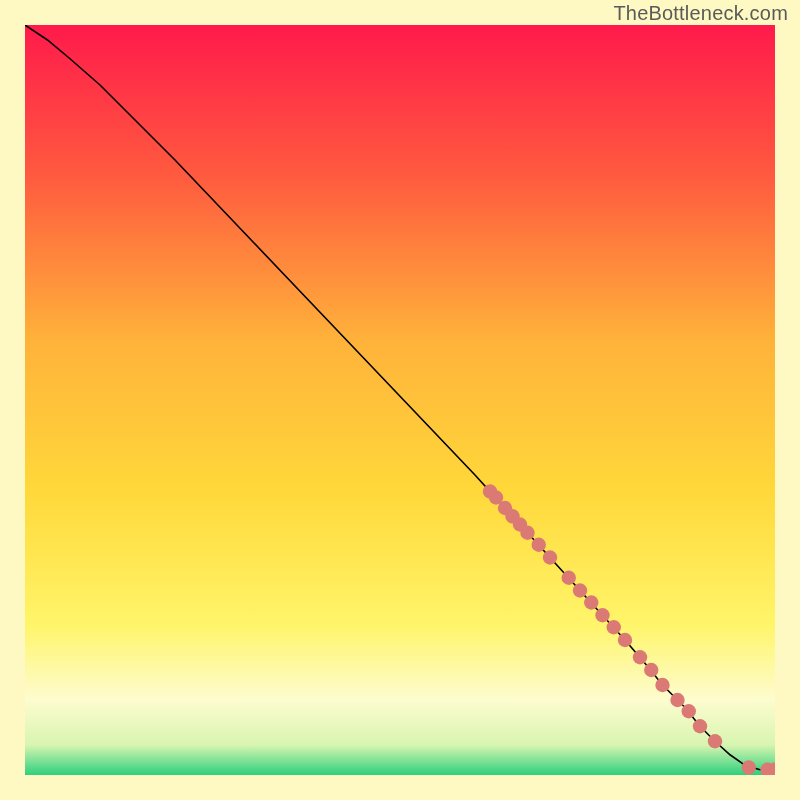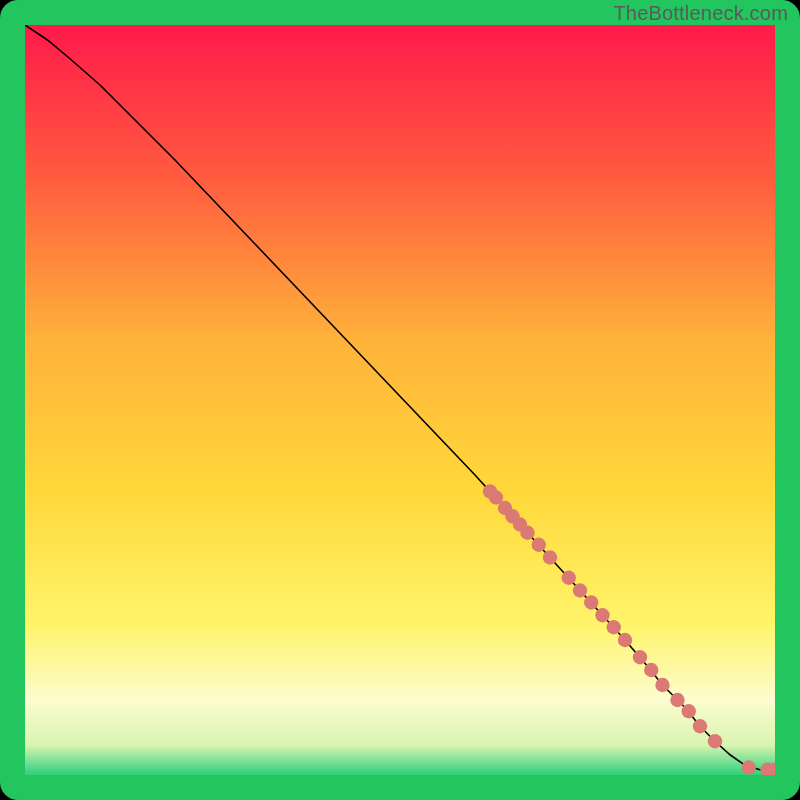--- a/index.html
+++ b/index.html
@@ -8,22 +8,21 @@
     width: 800px;
     height: 800px;
     background: #000;
     overflow: hidden;
     font-family: Arial, Helvetica, sans-serif;
   }
   .frame {
     position: relative;
     width: 800px;
     height: 800px;
-    background: #22c55e;
-    border-radius: 18px;
+    background: #fef9c3;
   }
   .watermark {
     position: absolute;
     top: 2px;
     right: 12px;
     color: #5a5a5a;
     font-size: 20px;
     font-weight: 500;
     letter-spacing: 0.2px;
     z-index: 5;

